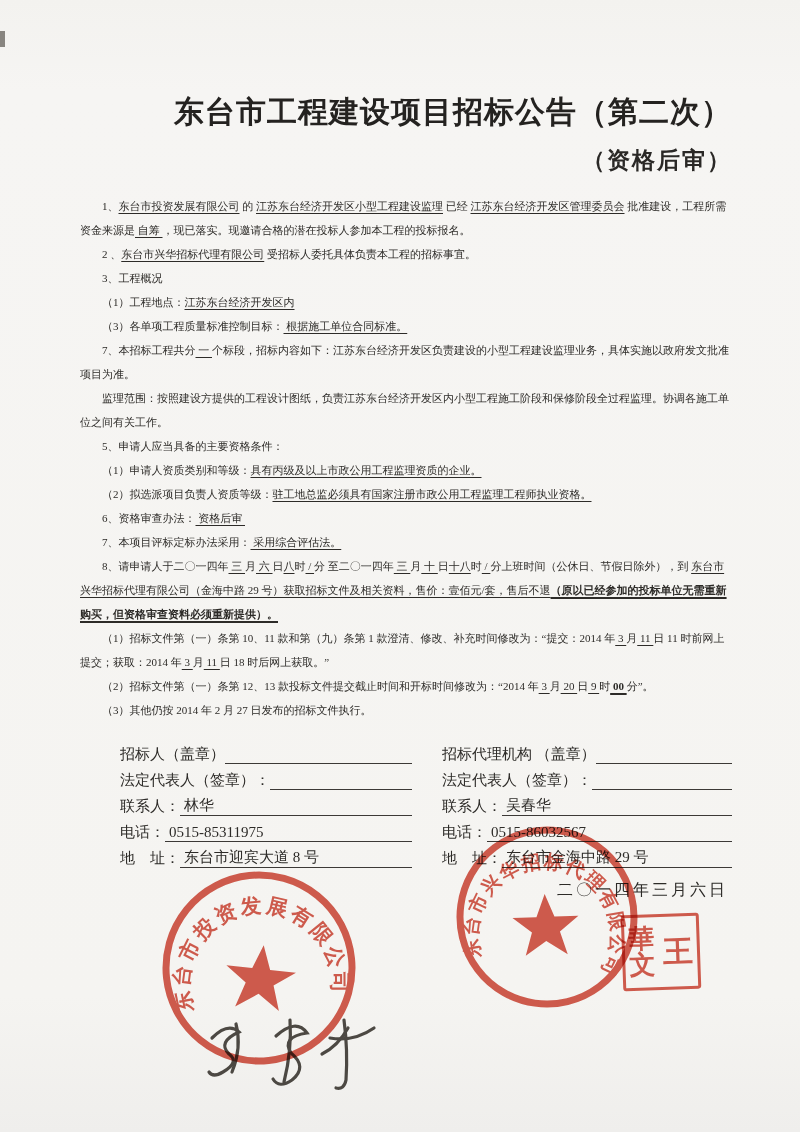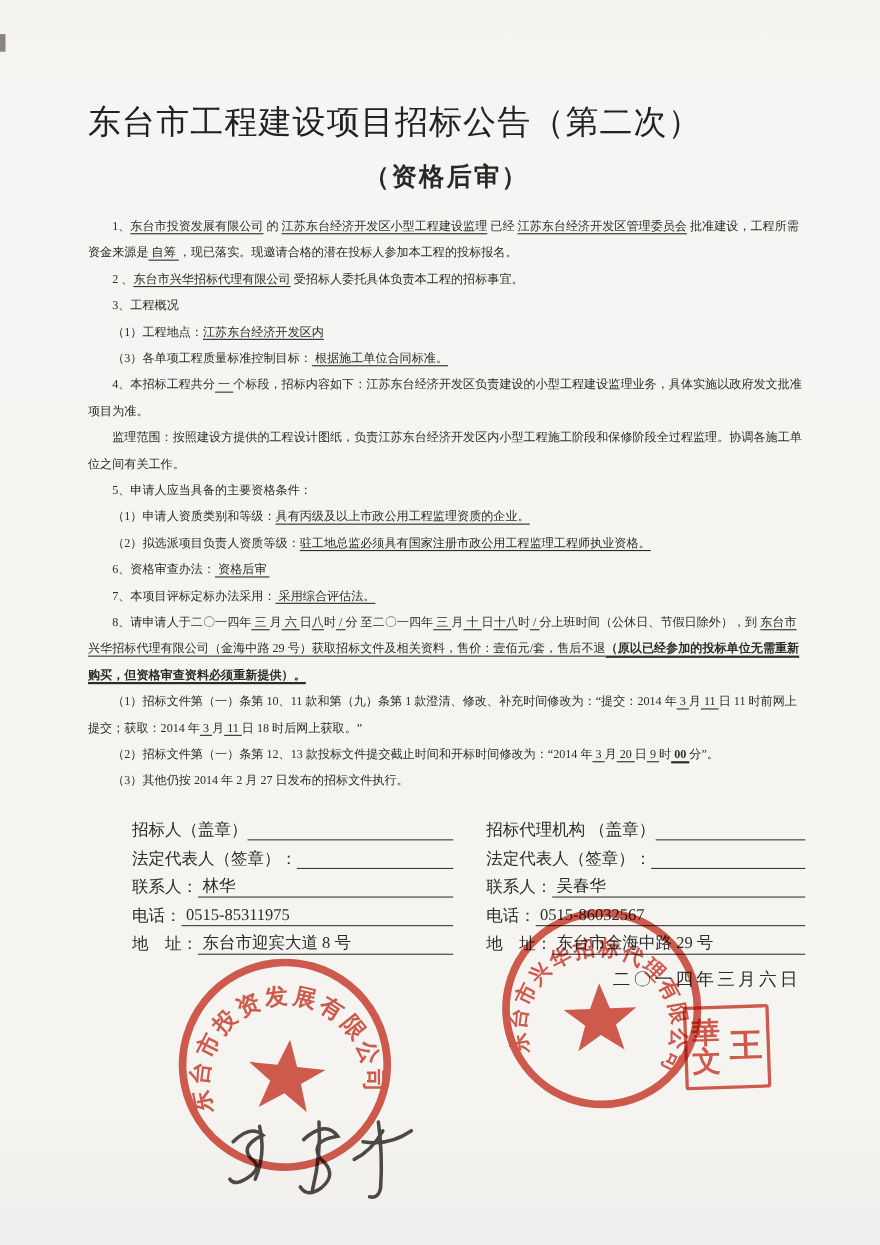--- a/index.html
+++ b/index.html
@@ -8,25 +8,25 @@
     position:relative;
     width:800px;height:1132px;
     margin:0 auto;
     background:linear-gradient(180deg,#f3f2ef 0%,#f6f5f3 8%,#f5f4f1 88%,#efeeec 100%);
     font-family:"Liberation Serif","DejaVu Serif",serif;
     color:#2d2b28;
     overflow:hidden;
   }
   .content{padding:90px 68px 0 80px;width:652px;}
   .doc-title{
-    text-align:left;font-size:30px;font-weight:400;
+    text-align:right;font-size:30px;font-weight:700;
     letter-spacing:1px;line-height:44px;margin:0;color:#242220;
   }
   .doc-subtitle{
-    text-align:center;font-size:23px;font-weight:600;
+    text-align:right;font-size:23px;font-weight:600;
     letter-spacing:2px;line-height:34px;margin:10px 0 0 0;color:#2a2826;
   }
   .body-text{margin-top:16px;font-size:11px;}
   .para{margin:0;text-indent:2em;line-height:24px;white-space:pre-wrap;}
   .u{text-decoration:underline;text-underline-offset:3px;text-decoration-thickness:1px;}
   .b{font-weight:700;text-decoration-thickness:1.5px;}
   .sig-area{display:flex;margin-top:16px;font-size:15px;}
   .sig-col{display:flex;flex-direction:column;text-align:center;}
   .sig-col.left{width:292px;margin-left:40px;}
   .sig-col.right{flex:1;margin-left:30px;}
@@ -65,21 +65,21 @@
   <div class="content">
     <h1 class="doc-title">东台市工程建设项目招标公告（第二次）</h1>
     <h2 class="doc-subtitle">（资格后审）</h2>
 
     <div class="body-text">
         <p class="para"><span>1、</span><span class="u">东台市投资发展有限公司</span><span> 的 </span><span class="u">江苏东台经济开发区小型工程建设监理</span><span> 已经 </span><span class="u">江苏东台经济开发区管理委员会</span><span> 批准建设，工程所需资金来源是</span><span class="u"> 自筹 </span><span>，现已落实。现邀请合格的潜在投标人参加本工程的投标报名。</span></p>
         <p class="para"><span>2 、</span><span class="u">东台市兴华招标代理有限公司</span><span> 受招标人委托具体负责本工程的招标事宜。</span></p>
         <p class="para"><span>3、工程概况</span></p>
         <p class="para"><span>（1）工程地点：</span><span class="u">江苏东台经济开发区内</span></p>
         <p class="para"><span>（3）各单项工程质量标准控制目标：</span><span class="u"> 根据施工单位合同标准。</span></p>
-        <p class="para"><span>4、本招标工程共分</span><span class="u"> 一 </span><span>个标段，招标内容如下：江苏东台经济开发区负责建设的小型工程建设监理业务，具体实施以政府发文批准项目为准。</span></p>
+        <p class="para"><span>7、本招标工程共分</span><span class="u"> 一 </span><span>个标段，招标内容如下：江苏东台经济开发区负责建设的小型工程建设监理业务，具体实施以政府发文批准项目为准。</span></p>
         <p class="para"><span>监理范围：按照建设方提供的工程设计图纸，负责江苏东台经济开发区内小型工程施工阶段和保修阶段全过程监理。协调各施工单位之间有关工作。</span></p>
         <p class="para"><span>5、申请人应当具备的主要资格条件：</span></p>
         <p class="para"><span>（1）申请人资质类别和等级：</span><span class="u">具有丙级及以上市政公用工程监理资质的企业。</span></p>
         <p class="para"><span>（2）拟选派项目负责人资质等级：</span><span class="u">驻工地总监必须具有国家注册市政公用工程监理工程师执业资格。</span></p>
         <p class="para"><span>6、资格审查办法：</span><span class="u"> 资格后审 </span></p>
         <p class="para"><span>7、本项目评标定标办法采用：</span><span class="u"> 采用综合评估法。</span></p>
         <p class="para"><span>8、请申请人于二〇一四年</span><span class="u"> 三 </span><span>月</span><span class="u"> 六 </span><span>日</span><span class="u">八</span><span>时</span><span class="u"> / </span><span>分 至二〇一四年</span><span class="u"> 三 </span><span>月</span><span class="u"> 十 </span><span>日</span><span class="u">十八</span><span>时</span><span class="u"> / </span><span>分上班时间（公休日、节假日除外），到 </span><span class="u">东台市兴华招标代理有限公司（金海中路 29 号）获取招标文件及相关资料，售价：壹佰元/套，售后不退</span><span class="u b">（原以已经参加的投标单位无需重新购买，但资格审查资料必须重新提供）。</span></p>
         <p class="para"><span>（1）招标文件第（一）条第 10、11 款和第（九）条第 1 款澄清、修改、补充时间修改为：“提交：2014 年</span><span class="u"> 3 </span><span>月</span><span class="u"> 11 </span><span>日 11 时前网上提交；获取：2014 年</span><span class="u"> 3 </span><span>月</span><span class="u"> 11 </span><span>日 18 时后网上获取。”</span></p>
         <p class="para"><span>（2）招标文件第（一）条第 12、13 款投标文件提交截止时间和开标时间修改为：“2014 年</span><span class="u"> 3 </span><span>月</span><span class="u"> 20 </span><span>日</span><span class="u"> 9 </span><span>时</span><span class="u b"> 00 </span><span>分”。</span></p>
         <p class="para"><span>（3）其他仍按 2014 年 2 月 27 日发布的招标文件执行。</span></p>

